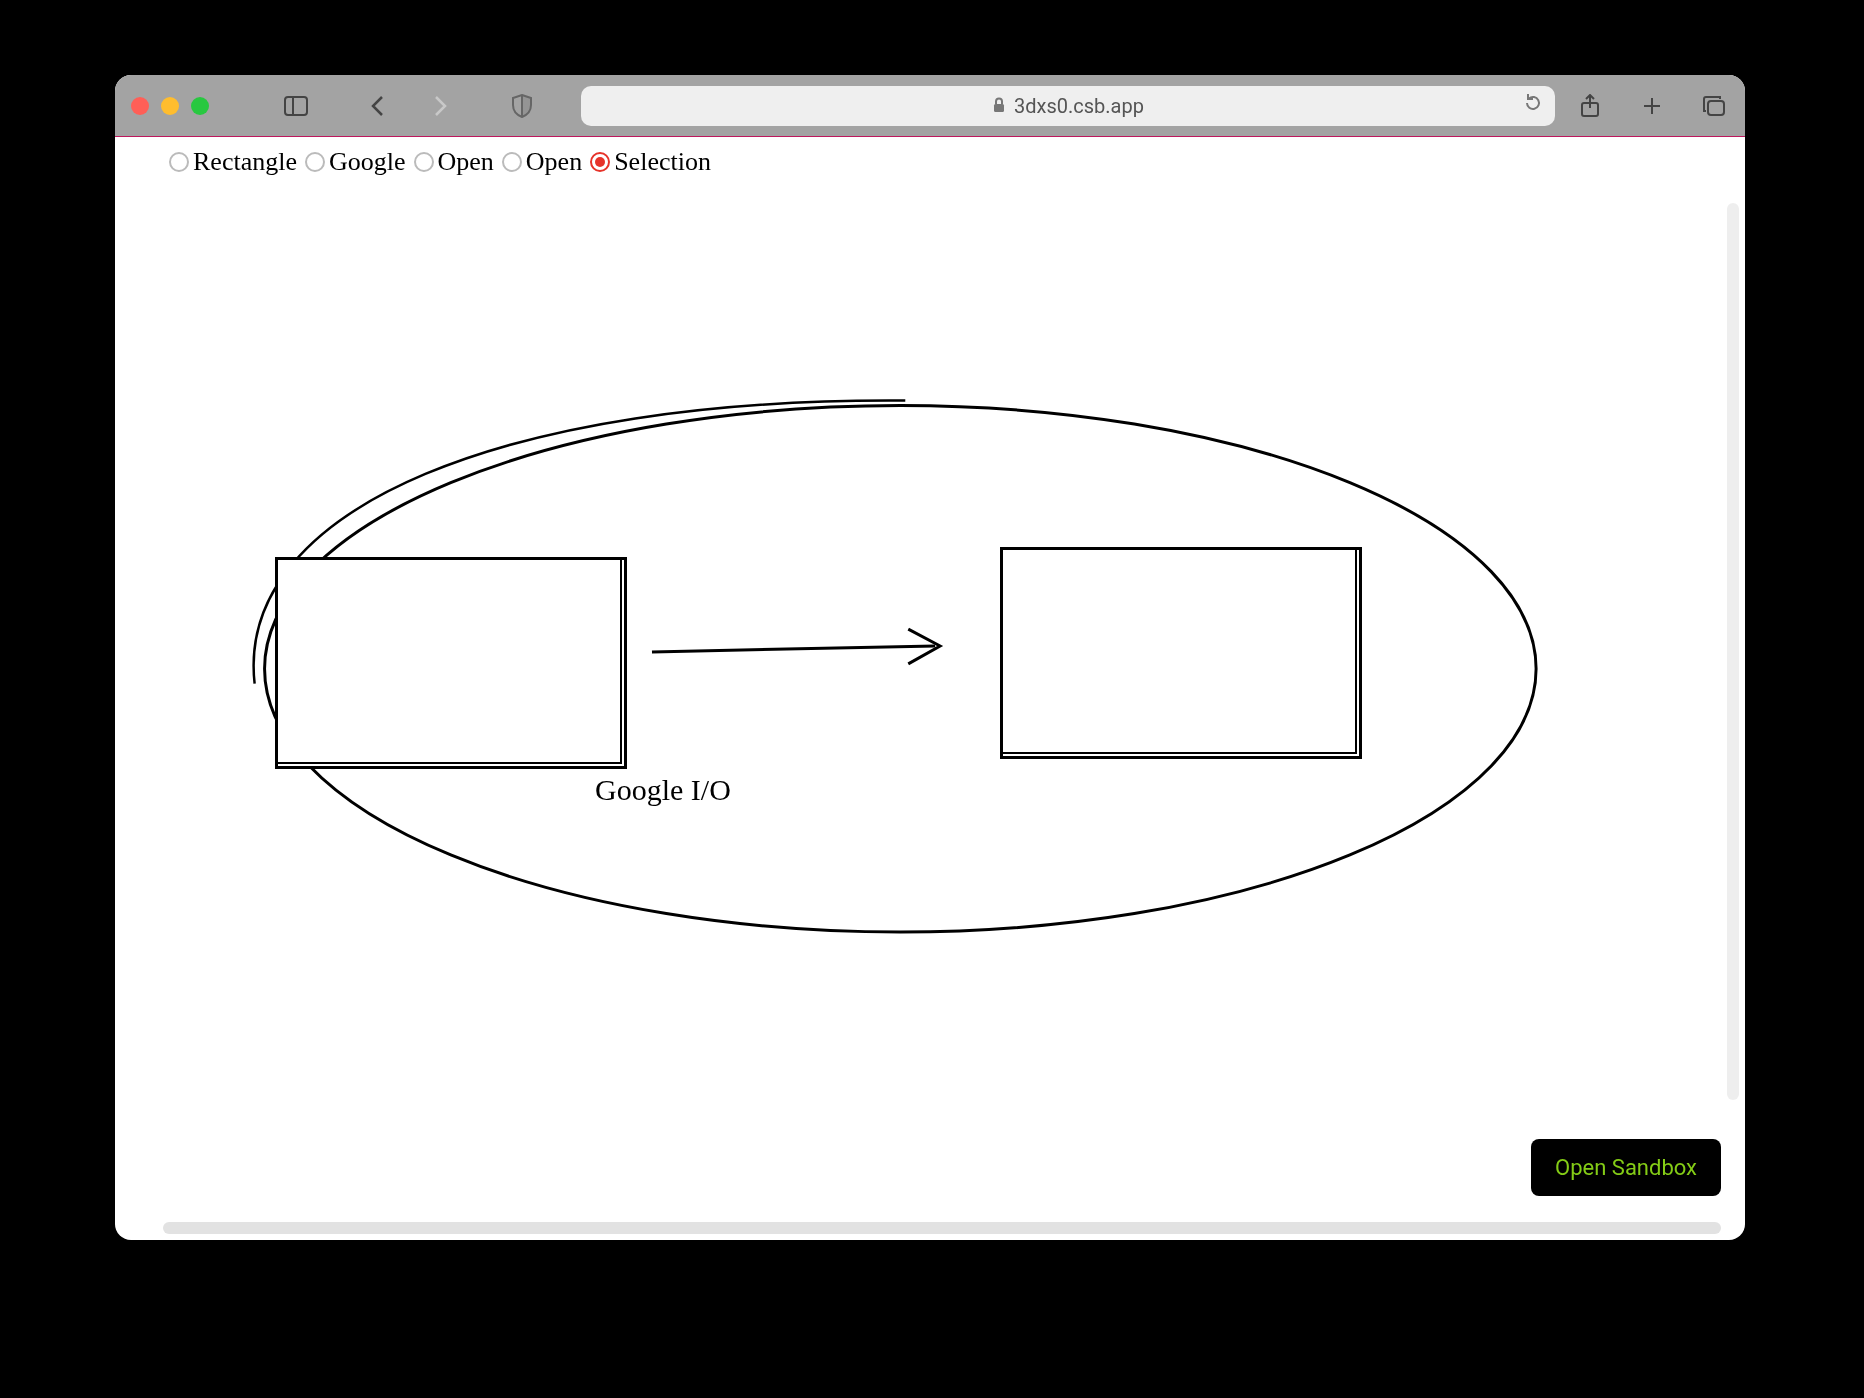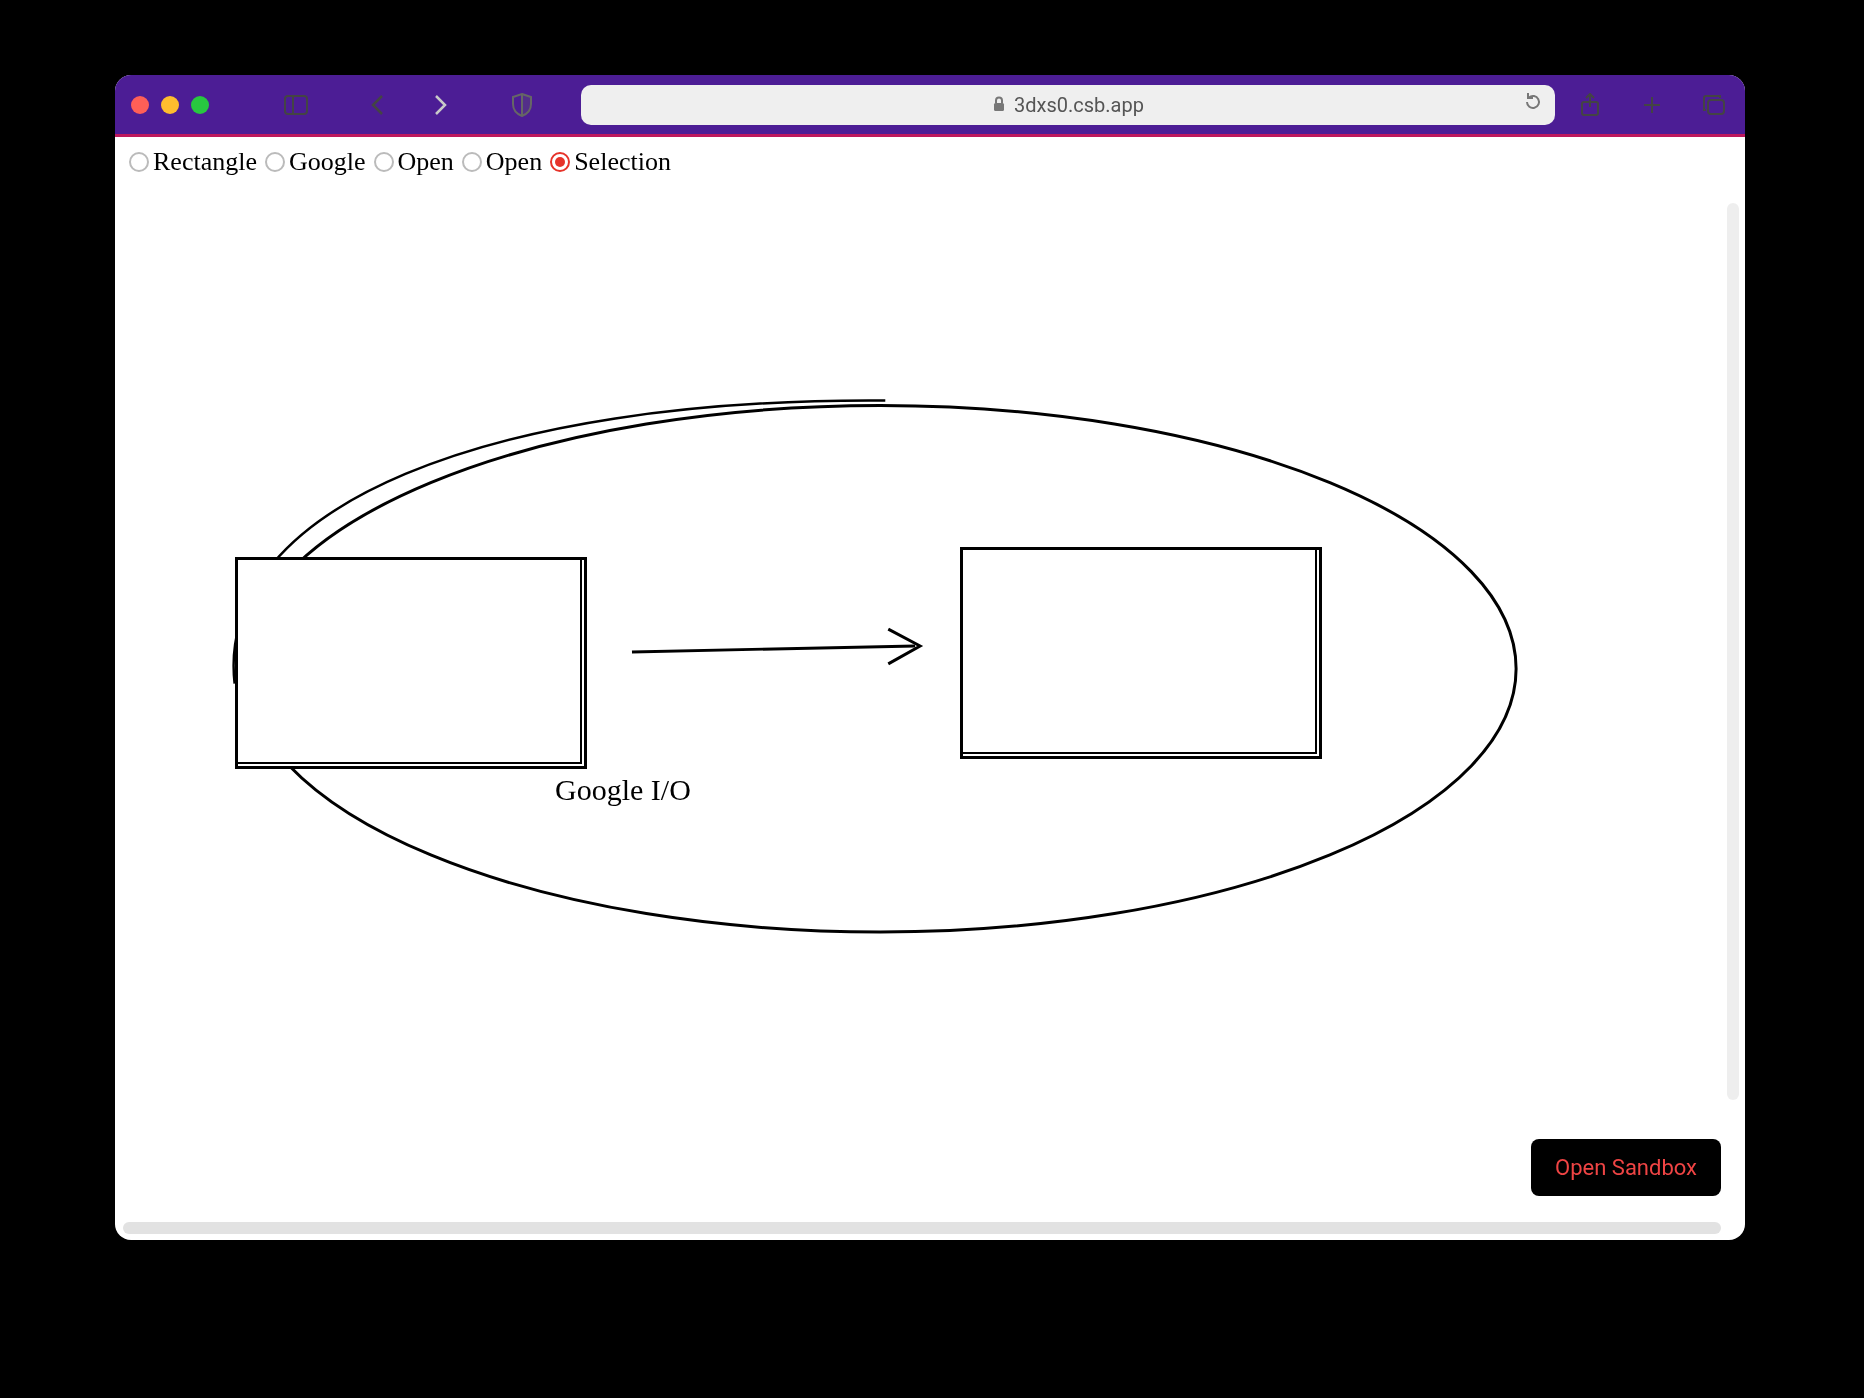--- a/index.html
+++ b/index.html
@@ -12,37 +12,37 @@
     .window {
       position:absolute; left:115px; top:75px;
       width:1630px; height:1165px;
       background:#fff;
       border-radius:16px;
       overflow:hidden;
       box-shadow:0 8px 40px rgba(0,0,0,.4);
       display:flex; flex-direction:column;
     }
     .titlebar {
-      height:62px; background:#4c1d95;
-      border-bottom:3px solid #be185d;
+      height:62px; background:#a3a3a3;
+      border-bottom:1px solid #be185d;
       display:flex; align-items:center; padding:0 16px; gap:8px;
     }
     .traffic { display:flex; gap:12px; margin-right:20px; }
     .dot { width:18px; height:18px; border-radius:50%; }
     .dot.red{background:#ff5f57;} .dot.yel{background:#ffbd2e;} .dot.grn{background:#28c840;}
     .tb-btn { width:30px; height:30px; display:flex; align-items:center; justify-content:center; color:#444; }
     .tb-btn.dim { color:#bdbdbd; }
     .spacer-s{width:16px;} .spacer-m{width:36px;}
     .addr {
       flex:1; height:40px; background:#efefef; border-radius:10px;
       display:flex; align-items:center; justify-content:center; gap:8px;
       color:#555; font-size:20px; position:relative; margin:0 12px;
     }
     .addr .reload{ position:absolute; right:12px; color:#777; }
-    .content { position:relative; flex:1; overflow:hidden; }
+    .content { position:relative; flex:1; overflow:hidden;margin-left:40px; }
     .toolbar {
       display:flex; align-items:center; gap:2px;
       padding:10px 8px; font-size:26px; font-family:Georgia,serif;
     }
     .radio {
       width:20px; height:20px; border:2px solid #bbb; border-radius:50%;
       display:inline-flex; align-items:center; justify-content:center; margin:0 2px 0 6px;
       position:relative;
     }
     .radio.sel { border-color:#e6332a; }
@@ -51,21 +51,21 @@
     .shape-rect {
       position:absolute; border:3px solid #000; background:#fff;
     }
     .shape-rect::after{
       content:""; position:absolute; inset:-3px 2px 2px -3px;
       border:2.5px solid #000;
     }
     .handlabel { position:absolute; font-family:"Comic Sans MS","Segoe Script",cursive; font-size:30px; }
     .btn-sandbox{
       position:absolute; right:24px; bottom:44px;
-      background:#000; color:#ef4444; font-size:22px;
+      background:#000; color:#84cc16; font-size:22px;
       padding:16px 24px; border-radius:8px;
     }
     .hscroll{ position:absolute; left:8px; right:24px; bottom:6px; height:12px; background:#e2e2e2; border-radius:6px; }
     .vscroll{ position:absolute; right:6px; top:66px; width:12px; bottom:140px; background:#e2e2e2; border-radius:6px; opacity:.6; }
   </style>
 </head>
 <body>
 
 <div class="window">
 

